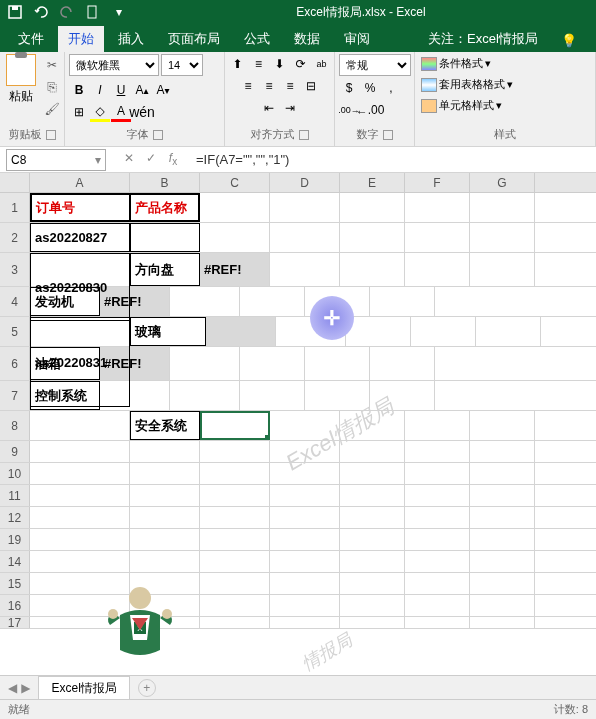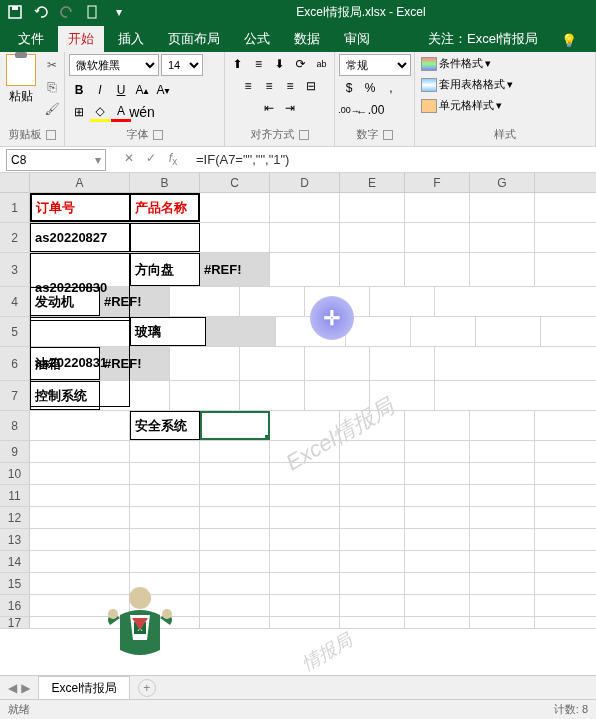--- a/index.html
+++ b/index.html
@@ -3,21 +3,21 @@
 <meta charset="utf-8">
 <style>
 *{margin:0;padding:0;box-sizing:border-box;font-family:"Microsoft YaHei",Arial,sans-serif}
 body{width:596px;height:719px;background:#fff;overflow:hidden;position:relative;font-size:12px}
 .titlebar{height:24px;background:#0c6332;display:flex;align-items:center;color:#fff;padding:0 4px}
 .qat{display:flex;gap:4px;align-items:center}
 .qat-btn{width:22px;height:20px;display:flex;align-items:center;justify-content:center;cursor:pointer}
 .title-text{flex:1;text-align:center;font-size:12px;color:#fff}
 .menubar{height:28px;background:#0c6332;display:flex;align-items:end;padding:0 8px;gap:4px}
 .menu-item{padding:4px 10px;color:#fff;cursor:pointer;font-size:13px}
-.menu-item.active{background:#f0f0f0;color:#b91c1c}
+.menu-item.active{background:#f0f0f0;color:#1d4ed8}
 .menu-spacer{flex:1}
 .ribbon{height:95px;background:#f0f0f0;border-bottom:1px solid #d4d4d4;display:flex}
 .ribbon-group{border-right:1px solid #d4d4d4;display:flex;flex-direction:column;padding:2px 4px}
 .ribbon-group-content{flex:1;display:flex;align-items:center;gap:2px}
 .ribbon-group-label{text-align:center;font-size:11px;color:#666;padding:2px 0;display:flex;justify-content:center;align-items:center;gap:4px}
 .dialog-launcher{width:10px;height:10px;border:1px solid #999;cursor:pointer}
 .paste-btn{display:flex;flex-direction:column;align-items:center;width:40px;cursor:pointer}
 .paste-icon{width:30px;height:32px;background:#fff;border:1px solid #e8a23d;position:relative;margin-bottom:2px}
 .paste-icon::before{content:"";position:absolute;top:-3px;left:8px;width:12px;height:6px;background:#888;border-radius:2px}
 .small-btn{width:22px;height:22px;display:flex;align-items:center;justify-content:center;cursor:pointer;color:#555}
@@ -345,21 +345,21 @@
       <div class="row-h">12</div>
       <div class="cell" style="width:100px;"></div>
       <div class="cell" style="width:70px;"></div>
       <div class="cell" style="width:70px;"></div>
       <div class="cell" style="width:70px;"></div>
       <div class="cell" style="width:65px;"></div>
       <div class="cell" style="width:65px;"></div>
       <div class="cell" style="width:65px;"></div>
     </div>
     <div class="row" style="height:22px">
-      <div class="row-h">13</div>
+      <div class="row-h">19</div>
       <div class="cell" style="width:100px;"></div>
       <div class="cell" style="width:70px;"></div>
       <div class="cell" style="width:70px;"></div>
       <div class="cell" style="width:70px;"></div>
       <div class="cell" style="width:65px;"></div>
       <div class="cell" style="width:65px;"></div>
       <div class="cell" style="width:65px;"></div>
     </div>
     <div class="row" style="height:22px">
       <div class="row-h">14</div>

